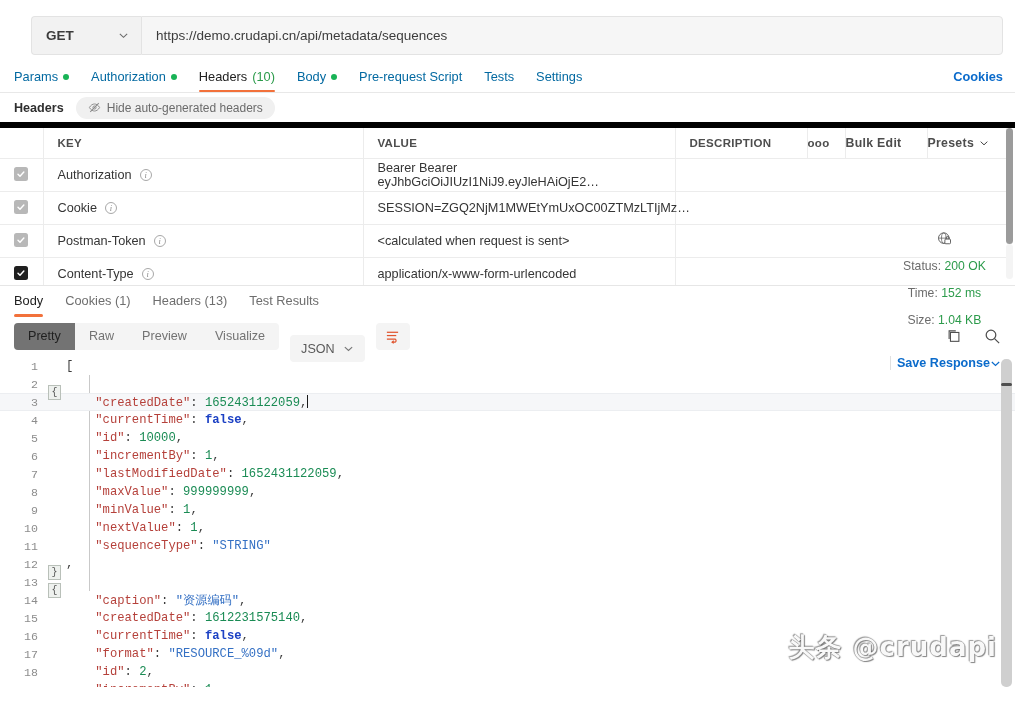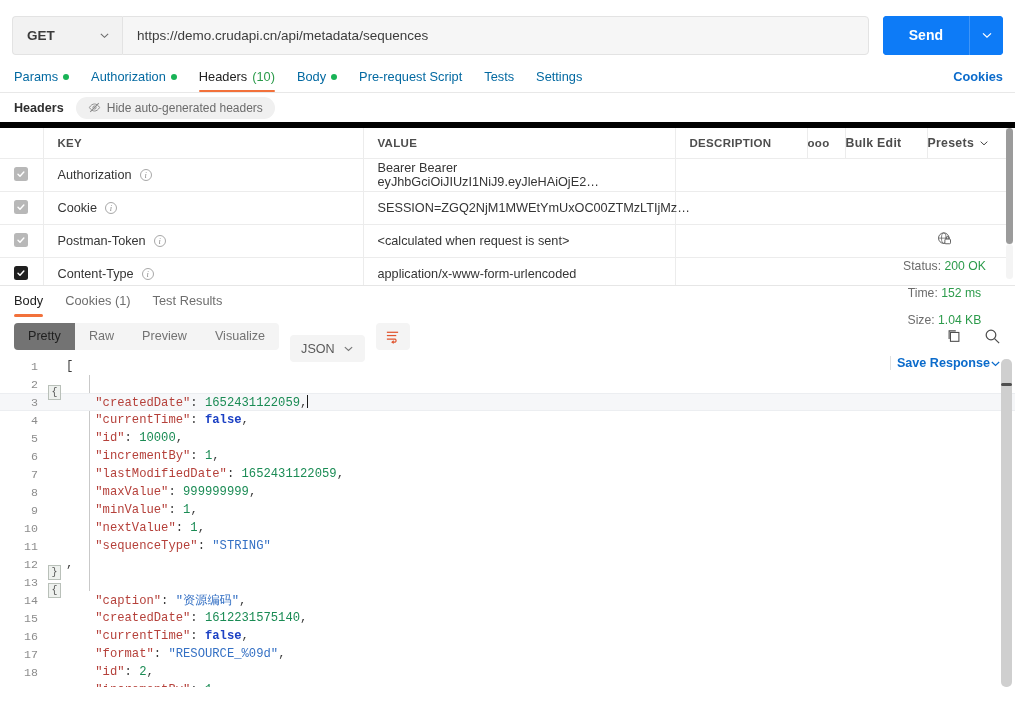--- a/index.html
+++ b/index.html
@@ -20,20 +20,21 @@
   .method-select {
     width: 110px; height: 39px;
     background: #f2f2f2;
     border: 1px solid #e3e3e3;
     border-right: none;
     border-radius: 4px 0 0 4px;
     display: flex; align-items: center; justify-content: space-between;
     padding: 0 12px 0 14px;
     font-size: 13.5px; color: #3b3b3b; font-weight: 600;
     cursor: pointer;
+    margin-left: 19px;
   }
   .url-input {
     flex: 1; height: 39px;
     background: #f6f6f6;
     border: 1px solid #e3e3e3;
     border-radius: 0 4px 4px 0;
     display: flex; align-items: center;
     padding: 0 14px;
     font-size: 13.5px; color: #3c3c3c;
     cursor: text;
@@ -275,28 +276,20 @@
 
 <div class="urlbar-row">
   <div class="method-select">
     <span>GET</span>
     <svg width="11" height="11" viewBox="0 0 12 12">
       <path d="M2 4.2 L6 8 L10 4.2" fill="none" stroke="#6b6b6b" stroke-width="1.2"></path>
     </svg>
   </div>
   <div class="url-input">
     <span>https://demo.crudapi.cn/api/metadata/sequences</span>
-  </div>
-  <div class="send-wrap">
-    <button class="send-btn">Send</button>
-    <button class="send-caret">
-      <svg width="12" height="12" viewBox="0 0 12 12">
-        <path d="M2 4.4 L6 8.2 L10 4.4" fill="none" stroke="#ffffff" stroke-width="1.3"></path>
-      </svg>
-    </button>
   </div>
 </div>
 
 <div class="req-tabs" id="req-tabs">
     <div class="req-tab">
       <span>Params</span>
       <span class="dot"></span>
     </div>
     <div class="req-tab">
       <span>Authorization</span>
@@ -433,20 +426,23 @@
 
 <div class="resp-bar">
   <div id="resp-tabs" style="display:flex;align-items:center;">
       <div class="resp-tab active">
         <span>Body</span>
       </div>
       <div class="resp-tab">
         <span>Cookies (1)</span>
       </div>
       <div class="resp-tab">
+        <span>Headers (13)</span>
+      </div>
+      <div class="resp-tab">
         <span>Test Results</span>
       </div>
     </div>
   <div class="resp-meta">
     <span class="ico-btn">
       <svg width="15" height="15" viewBox="0 0 16 16">
         <circle cx="7.2" cy="7.6" r="5.6" fill="none" stroke="#5c5c5c" stroke-width="1"></circle>
         <ellipse cx="7.2" cy="7.6" rx="2.4" ry="5.6" fill="none" stroke="#5c5c5c" stroke-width=".8"></ellipse>
         <line x1="1.8" y1="7.6" x2="12.6" y2="7.6" stroke="#5c5c5c" stroke-width=".8"></line>
         <rect x="8.4" y="8.6" width="6" height="5" rx="1" fill="#fff" stroke="#5c5c5c" stroke-width="1"></rect>
@@ -611,13 +607,14 @@
         <div class="codetext"><span class="k">    "id"</span><span class="p">: </span><span class="n">2</span><span class="p">,</span></div>
       </div>
       <div class="crow">
         <div class="gutter">19</div>
         <div class="foldcol"></div>
         <div class="codetext"><span class="k">    "incrementBy"</span><span class="p">: </span><span class="n">1</span></div>
       </div>
     </div>
   <div class="code-scroll-track"></div>
   <div class="code-scroll-top"></div>
+  <div class="watermark">头条 @crudapi</div>
 </div>
 
 </body></html>

